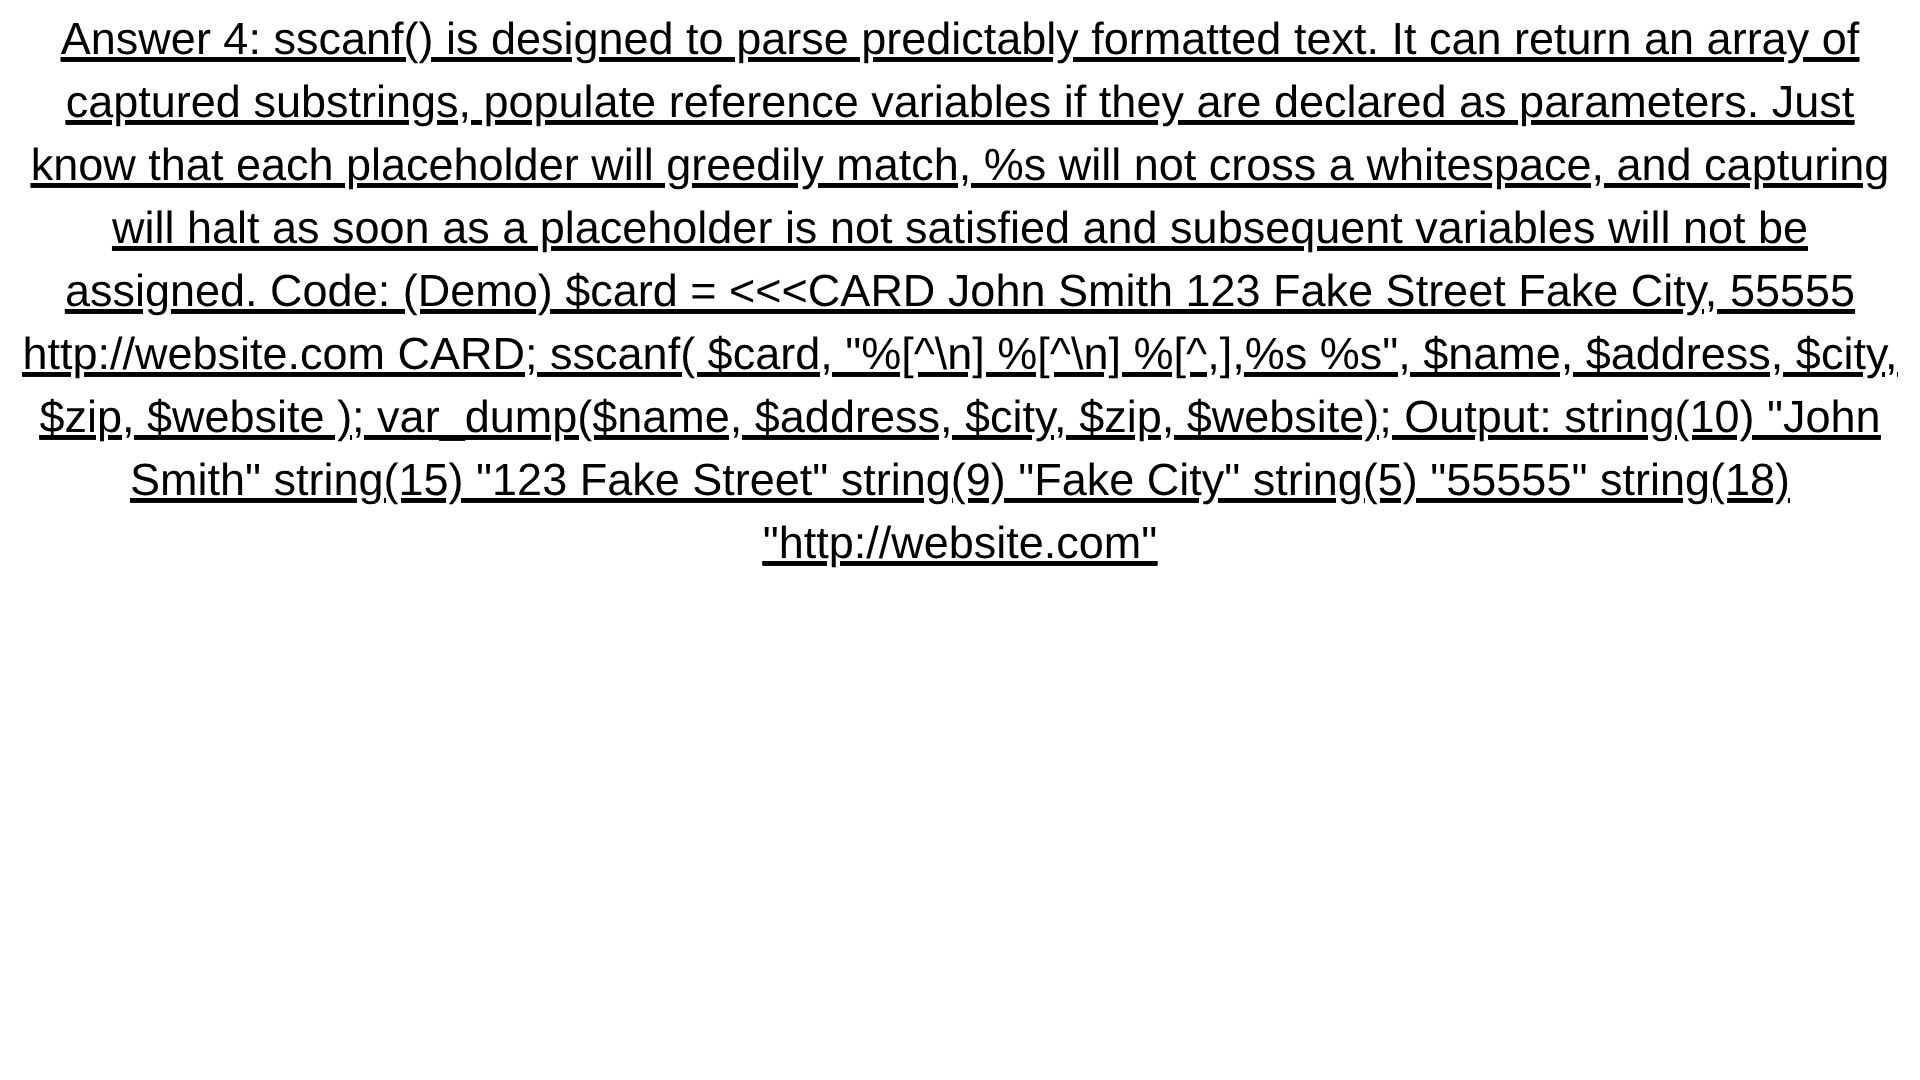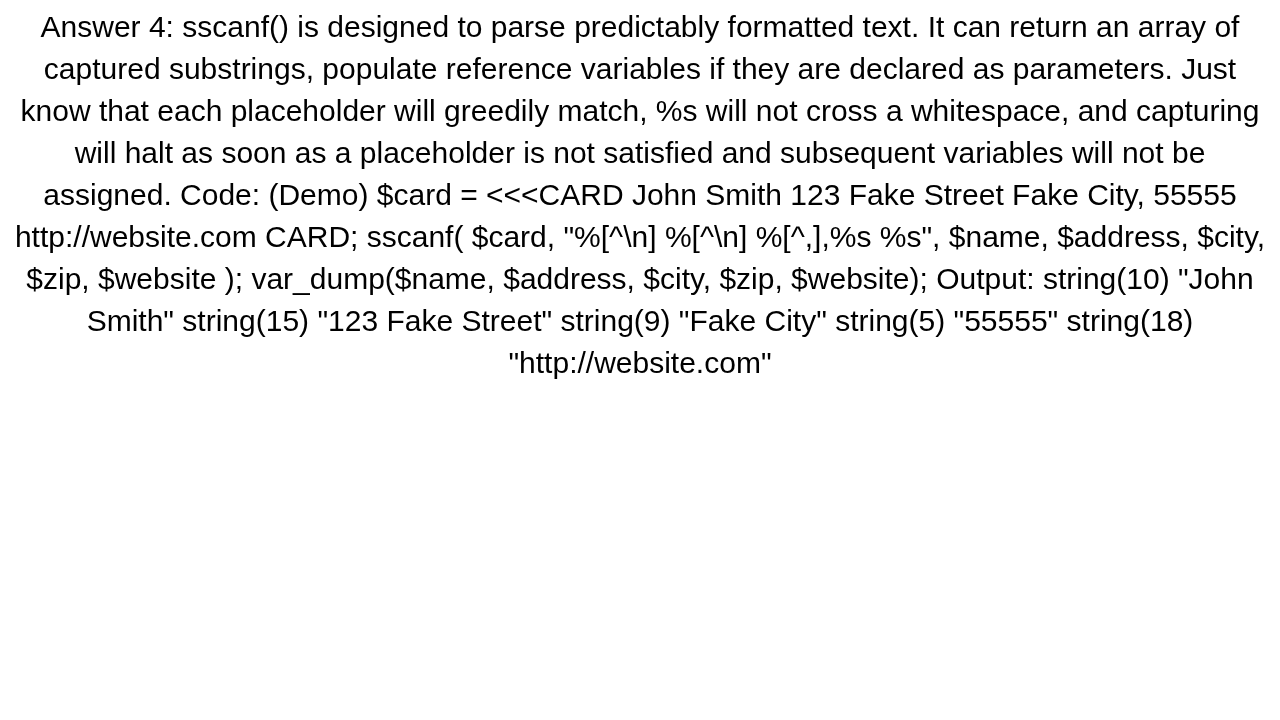--- a/index.html
+++ b/index.html
@@ -1,18 +1,19 @@
 <!DOCTYPE html>
 <html><head>
   <meta charset="utf-8">
   <style>
     * {
       margin: 0;
       padding: 0;
       box-sizing: border-box;
+      text-decoration: underline;
     }
     body {
       width: 1280px;
       height: 720px;
       background: #ffffff;
       font-family: Arial, Helvetica, sans-serif;
       font-size: 30px;
       line-height: 1.4;
       color: #000000;
       display: flex;

